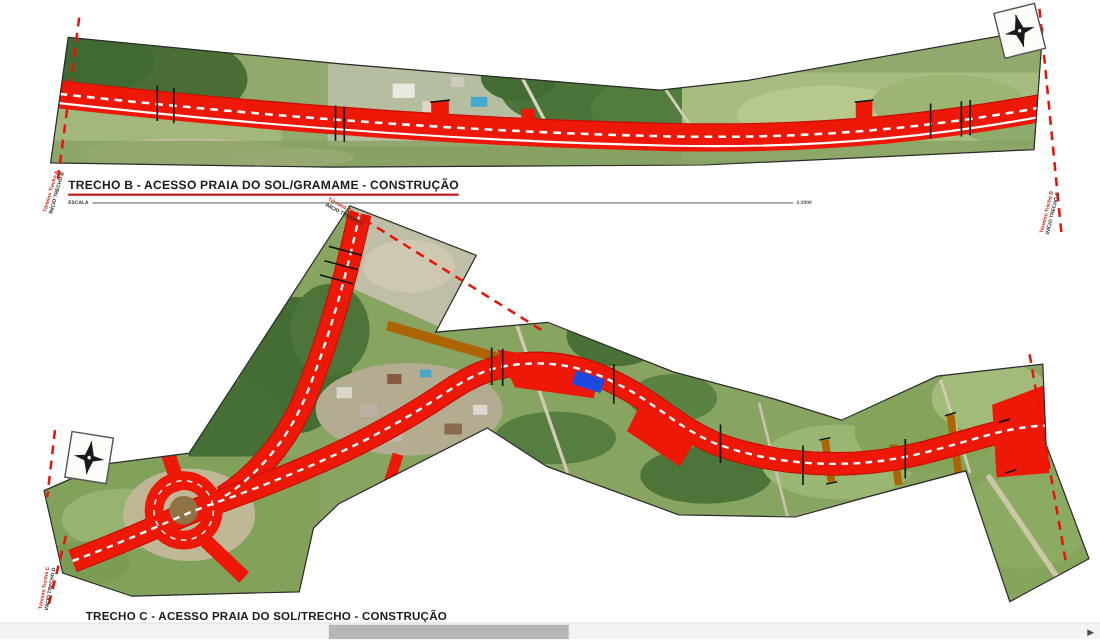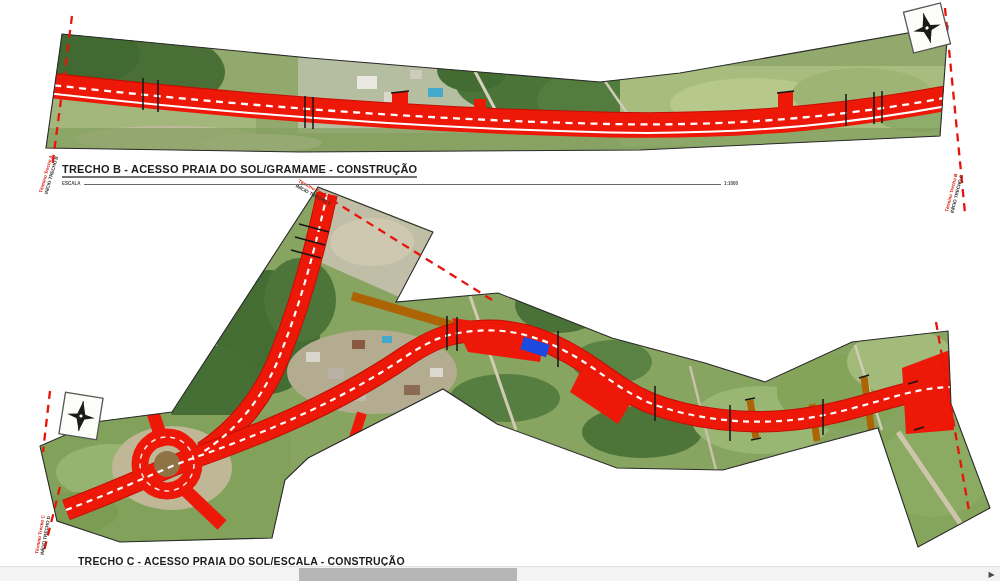--- a/index.html
+++ b/index.html
@@ -3,21 +3,21 @@
 <meta charset="utf-8">
 <style>
   html,body{margin:0;padding:0;background:#ffffff;width:1000px;height:584px;overflow:hidden;
             font-family:"Liberation Sans",sans-serif;}
   .stage{position:relative;width:1000px;height:584px;background:#fff;}
   svg{position:absolute;left:0;top:0;}
   svg text{font-family:"Liberation Sans",sans-serif;font-weight:bold;}
   .marker-l1{fill:#d81407;font-size:4.6px;}
   .marker-l2{fill:#2e2e2e;font-size:4.6px;}
   .title-b{position:absolute;left:62px;top:163px;font-size:11px;font-weight:bold;color:#1c1c1c;
-           border-bottom:2px solid #737373;padding-bottom:1px;letter-spacing:.2px;white-space:nowrap;}
+           border-bottom:2px solid #b91c1c;padding-bottom:1px;letter-spacing:.2px;white-space:nowrap;}
   .scale-row{position:absolute;left:62px;top:181px;width:676px;display:flex;align-items:flex-end;
              font-size:4.5px;font-weight:bold;color:#444;}
   .scale-line{flex:1;border-bottom:1px solid #6a6a6a;height:1px;margin:0 3px 1px 3px;}
   .title-c{position:absolute;left:78px;top:555px;font-size:10.5px;font-weight:bold;color:#1c1c1c;
            letter-spacing:.2px;white-space:nowrap;}
   .hscroll{position:absolute;left:0;top:566px;width:1000px;height:15px;background:#f3f3f3;
            border-top:1px solid #e2e2e2;box-sizing:border-box;}
   .hthumb{position:absolute;left:299px;top:1px;width:218px;height:13px;background:#b6b6b6;}
   .harrow{position:absolute;right:1px;top:0;width:15px;height:14px;display:flex;align-items:center;
           justify-content:center;font-size:8px;color:#4a4a4a;}
@@ -215,19 +215,19 @@
     <text class="marker-l2" x="0" y="5.6">INÍCIO TRECHO D</text>
   </g>
 </svg>
 
 <div class="title-b">TRECHO B - ACESSO PRAIA DO SOL/GRAMAME - CONSTRUÇÃO</div>
 <div class="scale-row">
   <span>ESCALA</span>
   <div class="scale-line"></div>
   <span>1:1000</span>
 </div>
-<div class="title-c">TRECHO C - ACESSO PRAIA DO SOL/ESCALA - CONSTRUÇÃO</div>
+<div class="title-c">TRECHO C - ACESSO PRAIA DO SOL/TRECHO - CONSTRUÇÃO</div>
 
 <div class="hscroll">
   <div class="hthumb"></div>
   <div class="harrow">▶</div>
 </div>
 </div>
 
 </body></html>

